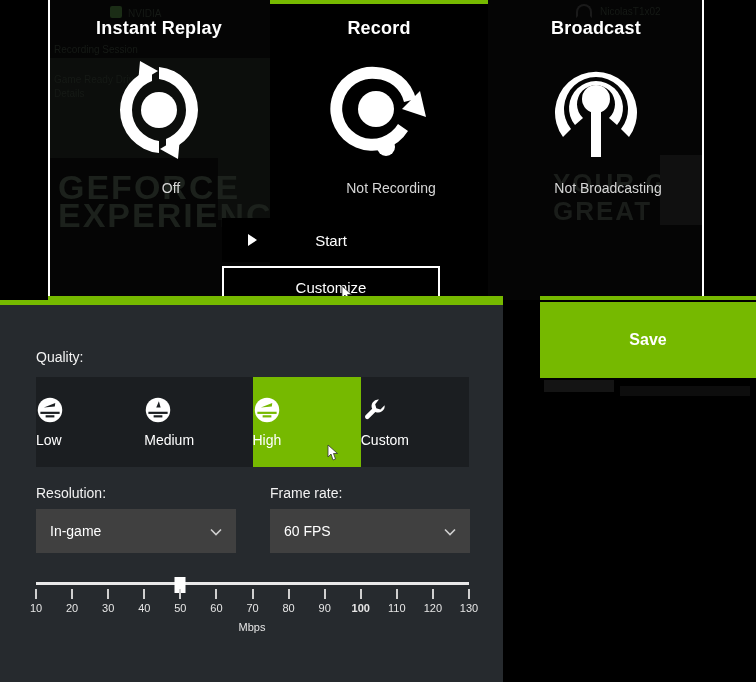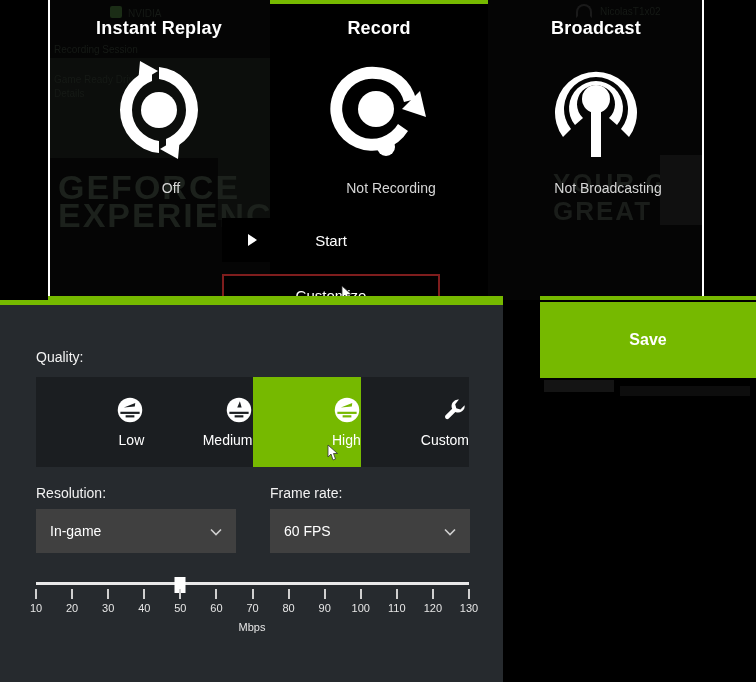--- a/index.html
+++ b/index.html
@@ -156,23 +156,23 @@
   }
   .action-row .play-tri {
     position: absolute;
     left: 26px;
     width: 0; height: 0;
     border-left: 9px solid #ffffff;
     border-top: 6px solid transparent;
     border-bottom: 6px solid transparent;
   }
   .action-row.highlight {
-    border: 2px solid #7f1d1d;
+    border: 2px solid #ffffff;
     height: 42px;
-    margin-top: 12px;
+    margin-top: 4px;
   }
 
   .cursor {
     position: absolute;
     width: 14px; height: 18px;
     pointer-events: none;
   }
   .cursor svg { display: block; }
 
   
@@ -203,21 +203,21 @@
     position: absolute;
     left: 36px; top: 72px;
     width: 433px; height: 90px;
     background: #1b1e21;
     display: flex;
   }
   .q-item {
     flex: 1;
     display: flex;
     flex-direction: column;
-    align-items: flex-end;
+    align-items: flex-start;
     justify-content: center;
     gap: 8px;
     color: #ffffff;
     font-size: 14px;
     position: relative;
   }
   .q-item.selected { background: #76b900; }
   .q-icon { width: 28px; height: 28px; display: block; }
 
   .field { position: absolute; }
@@ -487,21 +487,21 @@
             <div class="tick-label" style="left: 144.333px;">50</div>
             <div class="tick" style="left: 180.417px;"></div>
             <div class="tick-label" style="left: 180.417px;">60</div>
             <div class="tick" style="left: 216.5px;"></div>
             <div class="tick-label" style="left: 216.5px;">70</div>
             <div class="tick" style="left: 252.583px;"></div>
             <div class="tick-label" style="left: 252.583px;">80</div>
             <div class="tick" style="left: 288.667px;"></div>
             <div class="tick-label" style="left: 288.667px;">90</div>
             <div class="tick" style="left: 324.75px;"></div>
-            <div class="tick-label" style="left: 324.75px;">100</div>
+            <div class="tick-label" style="left: 324.75px; font-weight: bold;">100</div>
             <div class="tick" style="left: 360.833px;"></div>
             <div class="tick-label" style="left: 360.833px;">110</div>
             <div class="tick" style="left: 396.917px;"></div>
             <div class="tick-label" style="left: 396.917px;">120</div>
             <div class="tick" style="left: 433px;"></div>
             <div class="tick-label" style="left: 433px;">130</div>
           </div>
         <div class="unit-label">Mbps</div>
       </div>
     </div>

